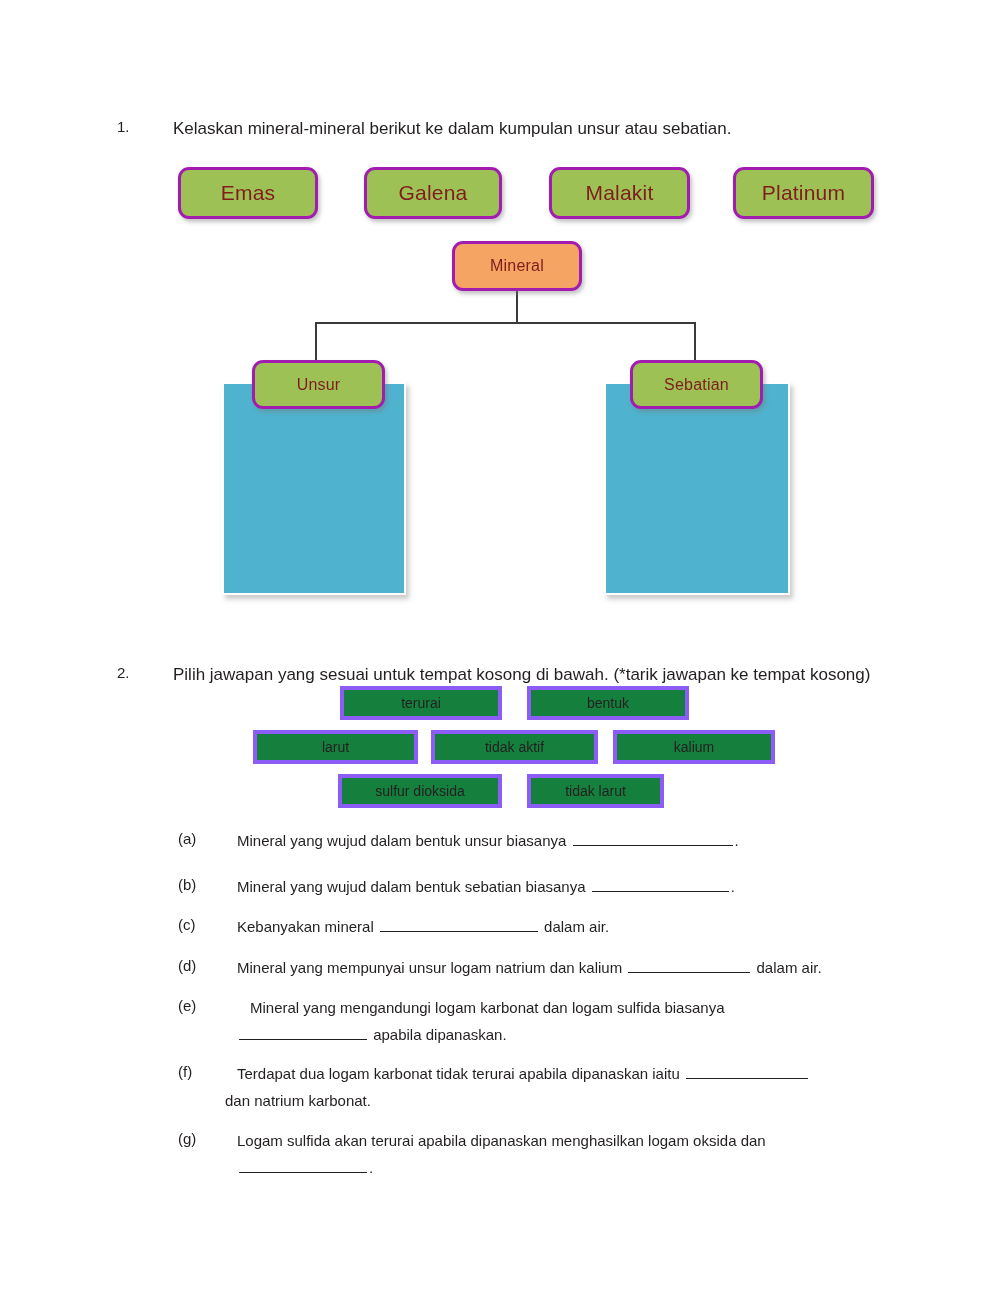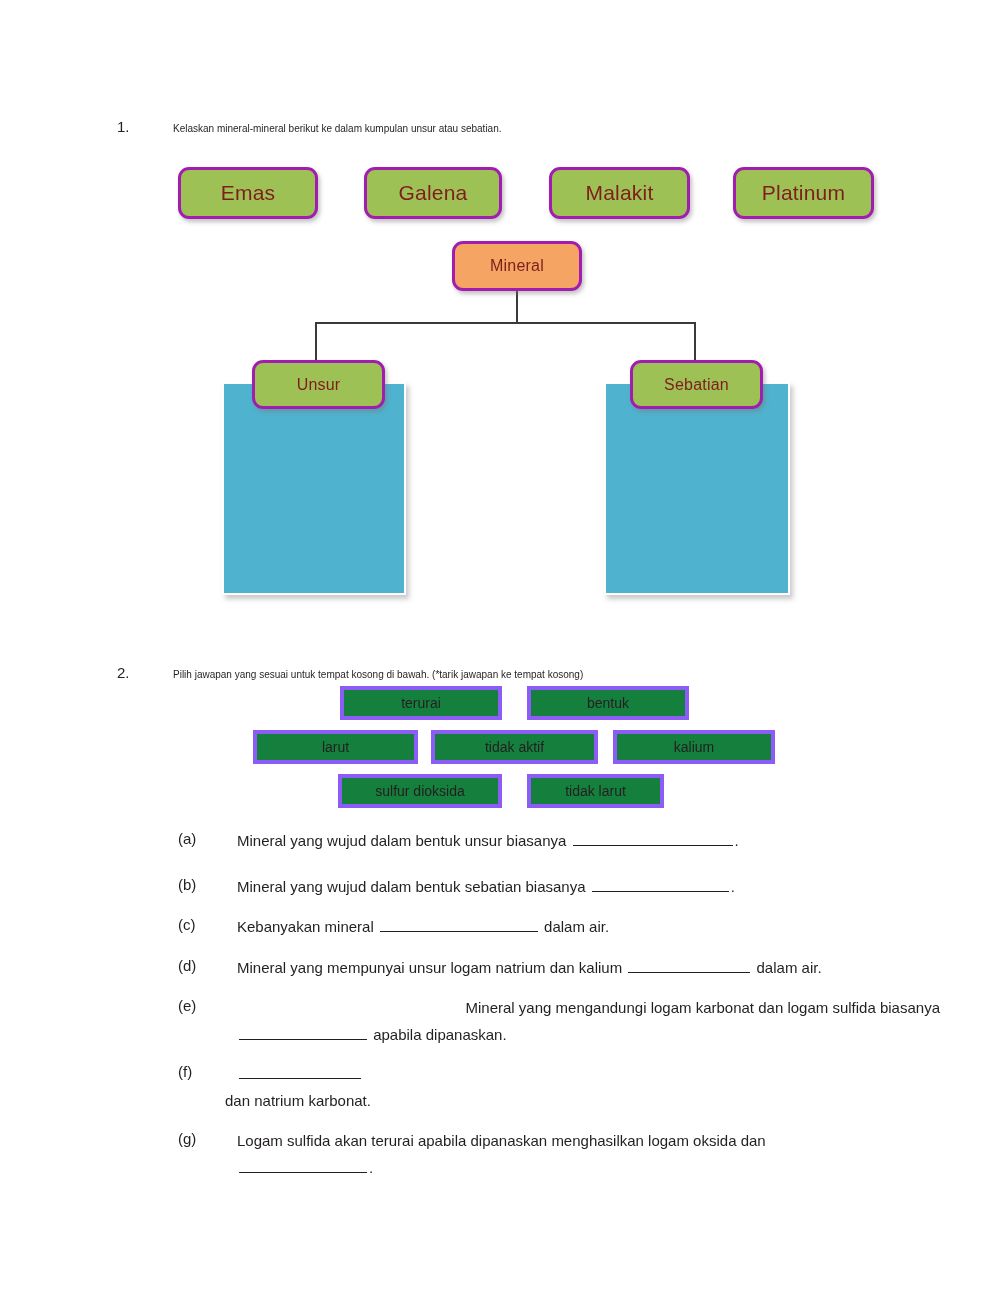--- a/index.html
+++ b/index.html
@@ -18,21 +18,21 @@
 
   
   .q-num {
     position: absolute;
     font-size: 15px;
     line-height: 20px;
     color: #231f20;
   }
   .q-text {
     position: absolute;
-    font-size: 10px;
+    font-size: 17px;
     line-height: 27px;
     color: #231f20;
     white-space: pre-wrap;
   }
   .sub-label {
     position: absolute;
     font-size: 15px;
     line-height: 20px;
     color: #231f20;
   }
@@ -159,28 +159,28 @@
 <div class="sub-text" style="left:237px; top:913px; width:700px;">
   <span>Kebanyakan mineral </span><span class="blank" style="width:158px;"></span><span> dalam air.</span>
 </div>
 
 <div class="sub-label" style="left:178px; top:956px;">(d)</div>
 <div class="sub-text" style="left:237px; top:954px; width:720px;">
   <span>Mineral yang mempunyai unsur logam natrium dan kalium </span><span class="blank" style="width:122px;"></span><span> dalam air.</span>
 </div>
 
 <div class="sub-label" style="left:178px; top:996px;">(e)</div>
-<div class="sub-text" style="left:240px; top:994px; width:700px;text-align:right;">Mineral yang mengandungi logam karbonat dan logam sulfida biasanya</div>
+<div class="sub-text" style="left:250px; top:994px; width:700px;">Mineral yang mengandungi logam karbonat dan logam sulfida biasanya</div>
 <div class="sub-text" style="left:237px; top:1021px; width:700px;">
   <span class="blank" style="width:128px;"></span><span> apabila dipanaskan.</span>
 </div>
 
 <div class="sub-label" style="left:178px; top:1062px;">(f)</div>
 <div class="sub-text" style="left:237px; top:1060px; width:720px;">
-  <span class="blank" style="width:122px;"></span>
+  <span>Terdapat dua logam karbonat tidak terurai apabila dipanaskan iaitu </span><span class="blank" style="width:122px;"></span>
 </div>
 <div class="sub-text" style="left:225px; top:1087px; width:700px;">dan natrium karbonat.</div>
 
 <div class="sub-label" style="left:178px; top:1129px;">(g)</div>
 <div class="sub-text" style="left:237px; top:1127px; width:700px;">Logam sulfida akan terurai apabila dipanaskan menghasilkan logam oksida dan</div>
 <div class="sub-text" style="left:237px; top:1154px; width:700px;">
   <span class="blank" style="width:128px;"></span><span>.</span>
 </div>
 
 </body></html>

